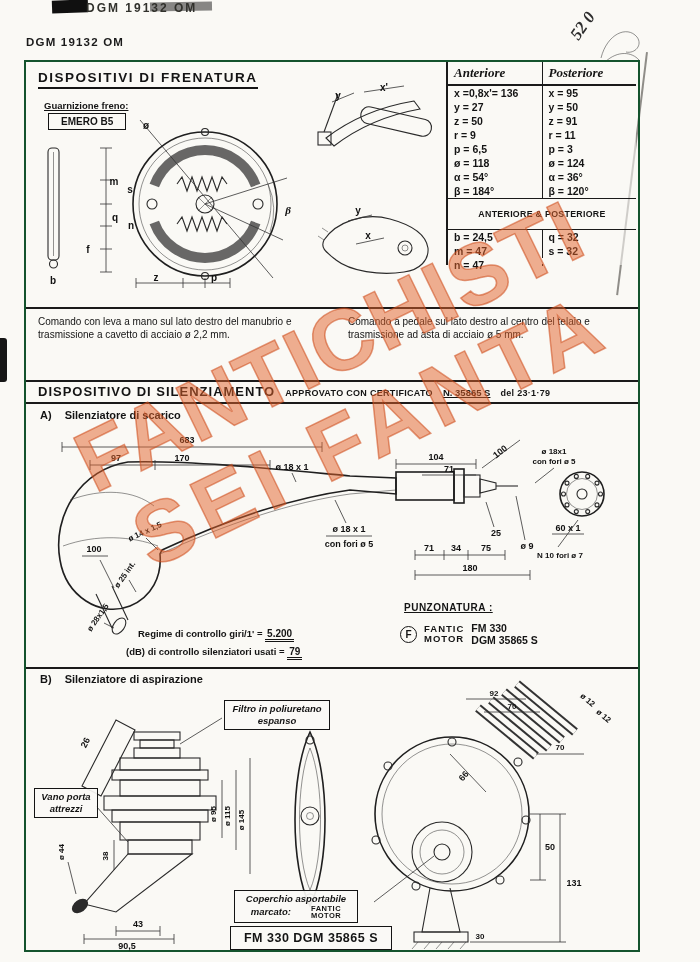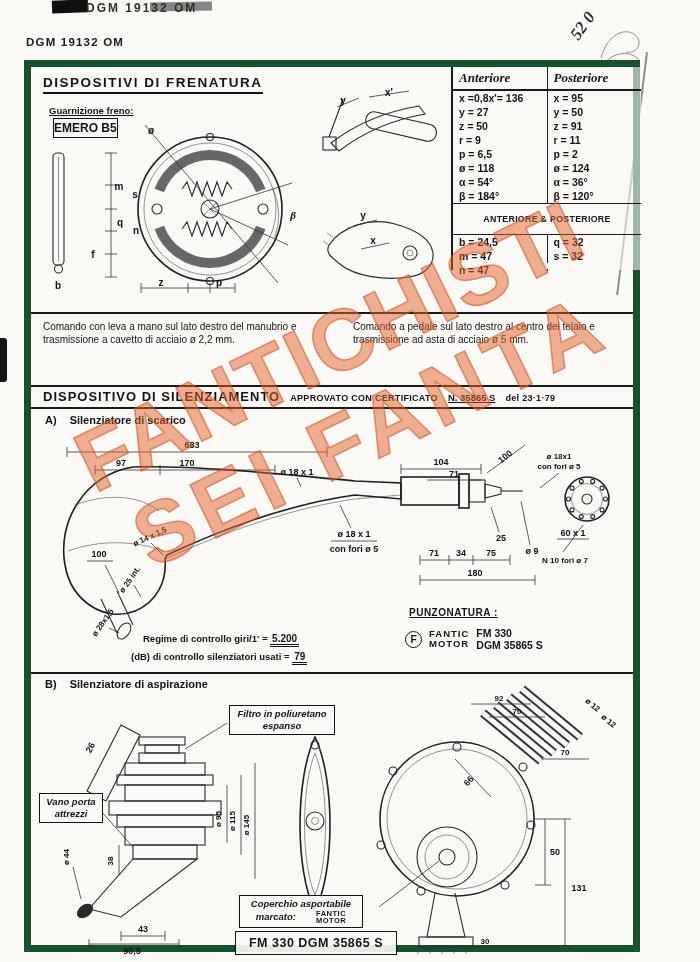--- a/index.html
+++ b/index.html
@@ -1,31 +1,31 @@
 <!DOCTYPE html>
 <html><head>
 <meta charset="utf-8">
 <style>
   *{margin:0;padding:0;box-sizing:border-box}
   html,body{background:#9a9a9a}
   .page{position:relative;width:700px;height:962px;margin:0 auto;background:#faf9f5;font-family:"Liberation Sans",sans-serif;color:#141414;overflow:hidden}
-  .frame{position:absolute;left:24px;top:60px;width:616px;height:892px;border:7px solid #14532d}
+  .frame{position:absolute;left:24px;top:60px;width:616px;height:892px;border:2px solid #14532d}
   .hr{position:absolute;left:0;width:100%;border-top:2px solid #1a1a1a;height:0}
   .stamp-faded{position:absolute;left:86px;top:1px;font-weight:bold;font-size:12px;letter-spacing:2px;color:#31312c;filter:blur(.6px)}
   .ink-blob{position:absolute;left:52px;top:0;width:36px;height:13px;background:#101010;transform:rotate(-2deg)}
   .ink-blob2{position:absolute;left:150px;top:2px;width:62px;height:9px;background:rgba(20,20,20,.5);transform:rotate(-1deg)}
   .stamp{position:absolute;left:26px;top:36px;font-weight:bold;font-size:11.5px;letter-spacing:1.2px;color:#1b1b1b}
   .hand-num{position:absolute;left:568px;top:16px;font-family:"Liberation Serif",serif;font-style:italic;font-weight:bold;font-size:17px;color:#2e2e2e;transform:rotate(-55deg)}
   .pen-squiggle{position:absolute;left:596px;top:20px}
   .margin-line{position:absolute;left:646px;top:52px;width:1.5px;height:245px;background:#8f8d88;transform:rotate(7deg);transform-origin:top center}
   .edge-mark{position:absolute;left:0;top:338px;width:7px;height:44px;background:#161616;border-radius:0 3px 3px 0}
 
   .title-main{position:absolute;left:12px;top:8px;font-size:13.5px;font-weight:bold;letter-spacing:1.5px;border-bottom:2px solid #141414;padding-bottom:2px}
   .guarn-label{position:absolute;left:18px;top:38px;font-size:9.5px;font-weight:bold;text-decoration:underline}
-  .guarn-box{position:absolute;left:22px;top:51px;border:1.5px solid #141414;padding:2px 0;font-size:12px;font-weight:bold;background:#faf9f5}
+  .guarn-box{position:absolute;left:22px;top:51px;border:1.5px solid #141414;padding:2px 12px;font-size:10px;font-weight:bold;background:#faf9f5}
 
   .table{position:absolute;left:420px;top:0;width:190px;height:203px;border-left:2px solid #1a1a1a;display:flex;flex-direction:column;background:rgba(250,249,245,.6)}
   .t-head{display:flex;border-bottom:2px solid #1a1a1a}
   .t-head .t-cell{font-family:"Liberation Serif",serif;font-style:italic;font-size:13px;padding:3px 6px}
   .t-cell{flex:1;font-weight:bold;font-size:10.5px;padding:1px 6px;white-space:nowrap}
   .t-cell + .t-cell{border-left:1.5px solid #1a1a1a}
   .t-row{display:flex;height:19px;align-items:center}
   .t-row.short{height:17px}
   .t-subhead{border-top:1.5px solid #1a1a1a;border-bottom:1.5px solid #1a1a1a;font-size:8.8px;font-weight:bold;text-align:center;padding:10px 0;letter-spacing:.3px}
 
@@ -175,21 +175,21 @@
       <div class="t-row">
         <div class="t-cell">z = 50</div>
         <div class="t-cell">z = 91</div>
       </div>
       <div class="t-row">
         <div class="t-cell">r = 9</div>
         <div class="t-cell">r = 11</div>
       </div>
       <div class="t-row">
         <div class="t-cell">p = 6,5</div>
-        <div class="t-cell">p = 2</div>
+        <div class="t-cell">p = 3</div>
       </div>
       <div class="t-row">
         <div class="t-cell">ø = 118</div>
         <div class="t-cell">ø = 124</div>
       </div>
       <div class="t-row">
         <div class="t-cell">α = 54°</div>
         <div class="t-cell">α = 36°</div>
       </div>
       <div class="t-row">

